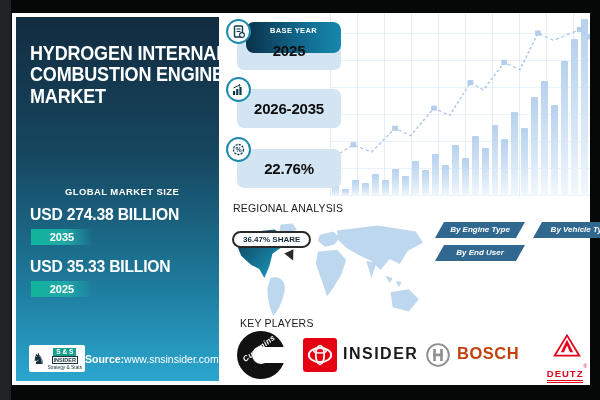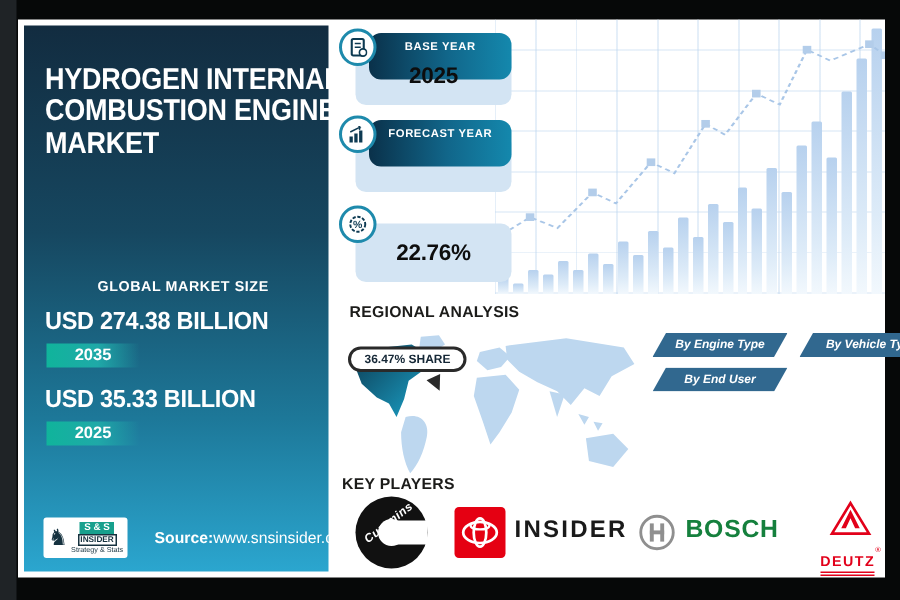--- a/index.html
+++ b/index.html
@@ -22,21 +22,21 @@
     background:linear-gradient(90deg,#10b49b 0%,#1fa9a8 55%,rgba(43,160,185,0) 100%); }
   .year-badge.b1 { top:212px; } .year-badge.b2 { top:264px; }
   .sb-footer { position:absolute; left:13px; bottom:9px; display:flex; align-items:center; }
   .sns-logo { width:56px; height:27px; background:#fff; border-radius:2px; display:flex; align-items:center;
     justify-content:center; gap:2px; padding:1px; flex-direction:row; }
   .sns-knight { font-size:15px; color:#16323f; line-height:1; }
   .sns-col { display:flex; flex-direction:column; align-items:center; }
   .sns-ss { background:#17a08d; color:#fff; font-size:6.5px; font-weight:bold; padding:0 3px; line-height:8px; }
   .sns-insider { color:#16323f; font-size:5.5px; font-weight:bold; border:1px solid #16323f; padding:0 1px; line-height:6px; }
   .sns-strategy { color:#16323f; font-size:4.8px; margin-top:1px; white-space:nowrap; }
-  .src-text { margin-left:18px; font-size:10.5px; color:#fff; }
+  .src-text { margin-left:0; font-size:10.5px; color:#fff; }
   .src-text b { font-weight:bold; }
 
   
   .stat-card { position:absolute; left:221px; width:108px; height:48px; }
   .sc1 { top:9px; } .sc2 { top:67px; } .sc3 { top:127px; }
   .stat-body { position:absolute; left:4px; right:0; top:9px; bottom:0; background:#d3e4f3; border-radius:7px; }
   .stat-pill { position:absolute; left:13px; right:0; top:0; height:31px; border-radius:8px;
     background:linear-gradient(90deg,#0a314a 0%,#11668a 55%,#1488ad 100%);
     color:#fff; font-size:7.5px; font-weight:bold; letter-spacing:.4px; text-align:center; line-height:17px; }
   .stat-circle { position:absolute; left:-7px; top:-3px; width:25px; height:25px; border-radius:50%;
@@ -49,21 +49,21 @@
   .chart-bg { position:absolute; left:318px; top:0; width:260px; height:183px;
     background:
       repeating-linear-gradient(90deg, rgba(186,212,238,.38) 0 1px, transparent 1px 27px),
       repeating-linear-gradient(0deg, rgba(186,212,238,.30) 0 1px, transparent 1px 27px);
     overflow:hidden; }
   .bars { position:absolute; left:0; right:0; bottom:0; top:0; display:flex; align-items:flex-end; gap:3px; padding:0 2px; }
   .bars > div { flex:1; background:linear-gradient(180deg,#b7d1ee 0%,#ddebf8 70%,#f2f8fd 100%); border-radius:1px 1px 0 0; }
   .trend { position:absolute; left:0; top:0; width:100%; height:100%; }
 
   
-  .h-black { position:absolute; font-size:10.5px; font-weight:bold; color:#1c1c1a; letter-spacing:.2px; }
+  .h-black { position:absolute; font-size:10.5px; font-weight:normal; color:#1c1c1a; letter-spacing:.2px; }
 
   
   .map-wrap { position:absolute; left:216px; top:206px; width:202px; height:104px; }
   .map-wrap svg.world { width:100%; height:100%; display:block; }
   .callout { position:absolute; left:4px; top:12px; background:#fff; border:2px solid #2a2a2a; border-radius:11px;
     padding:2px 9px; font-size:8px; font-weight:bold; color:#152736; white-space:nowrap; z-index:2; }
   .callout-pointer { position:absolute; left:58px; top:32px; width:0; height:0; z-index:1;
     border-left:5px solid transparent; border-right:5px solid transparent; border-top:10px solid #2a2a2a;
     transform:rotate(-25deg); }
 
@@ -78,21 +78,21 @@
   .cummins { position:absolute; left:4px; top:0; width:48px; height:48px; }
   .cummins .c-outer { position:absolute; inset:0; background:#111; border-radius:50%; }
   .cummins .c-inner { position:absolute; left:15px; top:15px; width:18px; height:18px; background:#fff; border-radius:50%; }
   .cummins .c-notch { position:absolute; left:26px; top:16px; width:22px; height:16px; background:#fff; }
   .cummins .c-text { position:absolute; left:-2px; top:13px; width:48px; text-align:center; color:#fff;
     font-size:8px; font-weight:bold; font-style:italic; transform:rotate(-38deg); letter-spacing:.3px; }
   .toyota-emblem { position:absolute; left:70px; top:7px; width:34px; height:34px; background:#e50012;
     border-radius:3px; display:flex; align-items:center; justify-content:center; }
   .toyota-word { position:absolute; left:110px; top:14px; font-size:16px; font-weight:900; color:#1a1a1a; letter-spacing:1.5px; }
   .bosch-emblem { position:absolute; left:192px; top:11px; width:26px; height:26px; }
-  .bosch-word { position:absolute; left:224px; top:13px; font-size:16.5px; font-weight:900; color:#15803d; letter-spacing:.5px; }
+  .bosch-word { position:absolute; left:224px; top:13px; font-size:16.5px; font-weight:900; color:#c2410c; letter-spacing:.5px; }
   .deutz { position:absolute; left:312px; top:2px; width:44px; text-align:center; }
   .deutz-word { display:inline-block; font-size:9.5px; font-weight:900; color:#e2001a; letter-spacing:1px;
     border-bottom:3px double #e2001a; padding-bottom:1px; margin-top:0; }
   .deutz-r { font-size:5px; color:#e2001a; vertical-align:top; }
 </style>
 </head>
 <body>
 
 <div class="left-strip"></div>
 
@@ -177,29 +177,29 @@
           <line x1="3.5" y1="4" x2="7.5" y2="4" stroke="#0d3a52" stroke-width="1.1"></line>
           <line x1="3.5" y1="6.5" x2="7.5" y2="6.5" stroke="#0d3a52" stroke-width="1.1"></line>
           <circle cx="9" cy="10" r="2.4" fill="#fff" stroke="#0d3a52" stroke-width="1.1"></circle>
         </svg>
     </div>
     <div class="stat-value">2025</div>
   </div>
 
   <div class="stat-card sc2">
     <div class="stat-body"></div>
-    <div class="stat-pill">FORECAST YEAR</div>
     <div class="stat-circle">
       <svg width="13" height="12" viewBox="0 0 13 12">
           <rect x="1" y="7" width="2.2" height="4" fill="#0d3a52"></rect>
           <rect x="4.2" y="5" width="2.2" height="6" fill="#0d3a52"></rect>
           <rect x="7.4" y="3" width="2.2" height="8" fill="#0d3a52"></rect>
           <path d="M1.5 4 L8 0.8 L7 0 M8 0.8 L7.6 2.6" stroke="#0d3a52" stroke-width="1" fill="none"></path>
         </svg>
     </div>
+    <div class="stat-value">2026-2035</div>
   </div>
 
   <div class="stat-card sc3">
     <div class="stat-body"></div>
     <div class="stat-circle">
       <svg width="13" height="13" viewBox="0 0 13 13">
           <circle cx="6.5" cy="6.5" r="5" fill="none" stroke="#0d3a52" stroke-width="1.3" stroke-dasharray="2.2 1.1"></circle>
           <text x="6.5" y="9" text-anchor="middle" font-size="7" font-weight="bold" fill="#0d3a52" font-family="Liberation Sans, sans-serif">%</text>
         </svg>
     </div>
@@ -238,21 +238,21 @@
     <div class="callout-pointer"></div>
     <div class="callout">36.47% SHARE</div>
   </div>
 
   <div class="seg-grid">
     <div class="seg-pill">By Engine Type</div>
     <div class="seg-pill">By Vehicle Type</div>
     <div class="seg-pill">By End User</div>
   </div>
 
-  <div class="h-black" style="left:216px; top:304px;">KEY PLAYERS</div>
+  <div class="h-black" style="left:228px; top:304px;">KEY PLAYERS</div>
 
   <div class="players">
     <div class="cummins">
       <div class="c-outer"></div>
       <div class="c-inner"></div>
       <div class="c-notch"></div>
       <div class="c-text">Cummins</div>
     </div>
 
     <div class="toyota-emblem">

